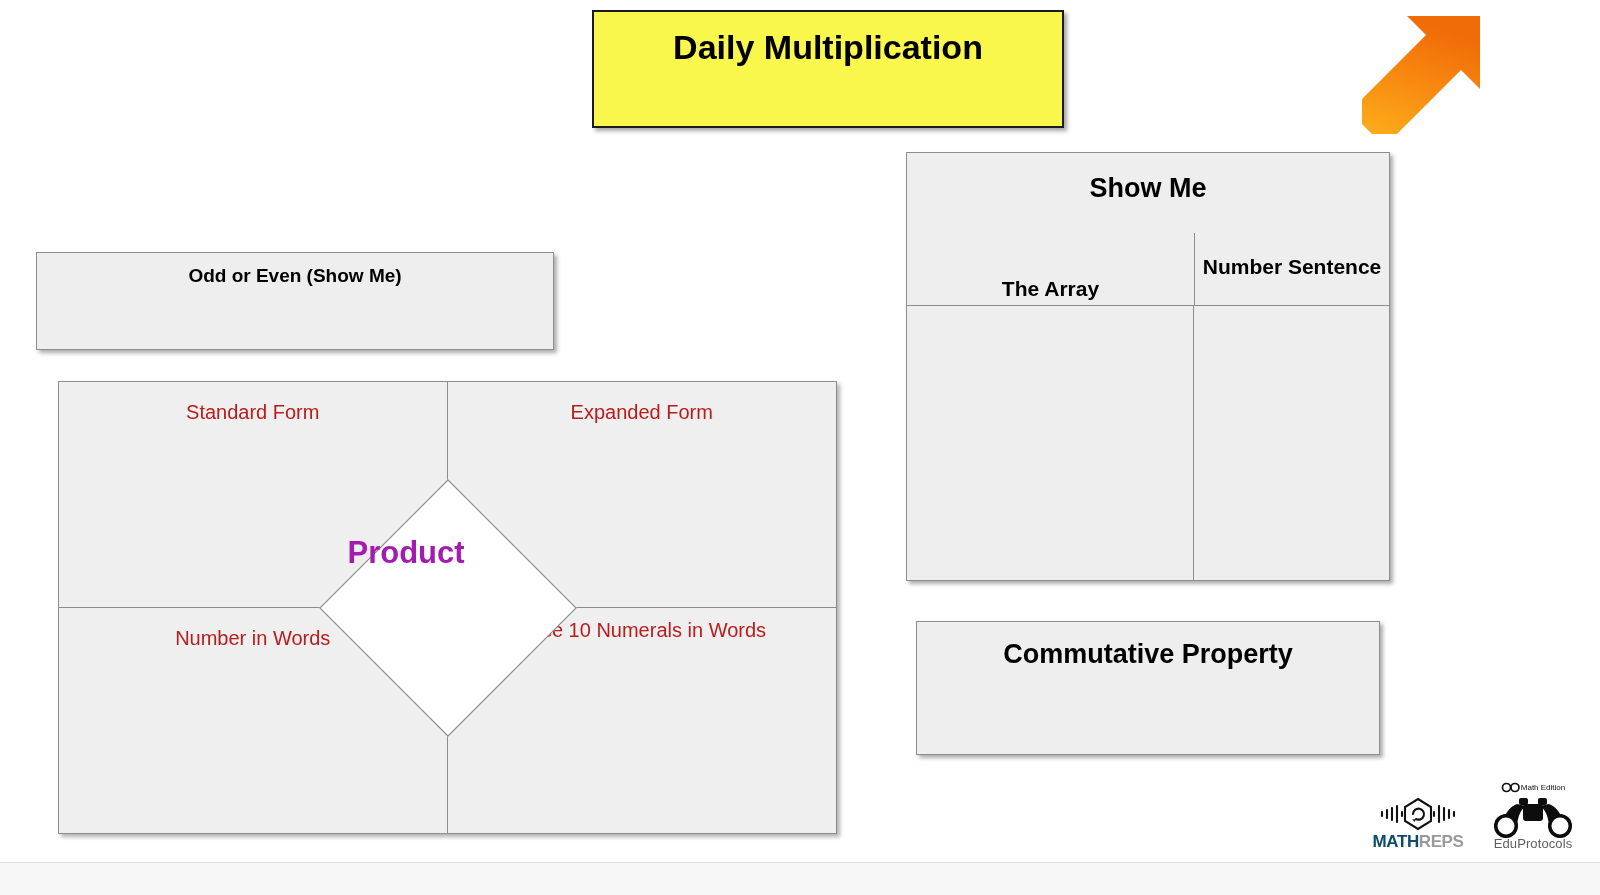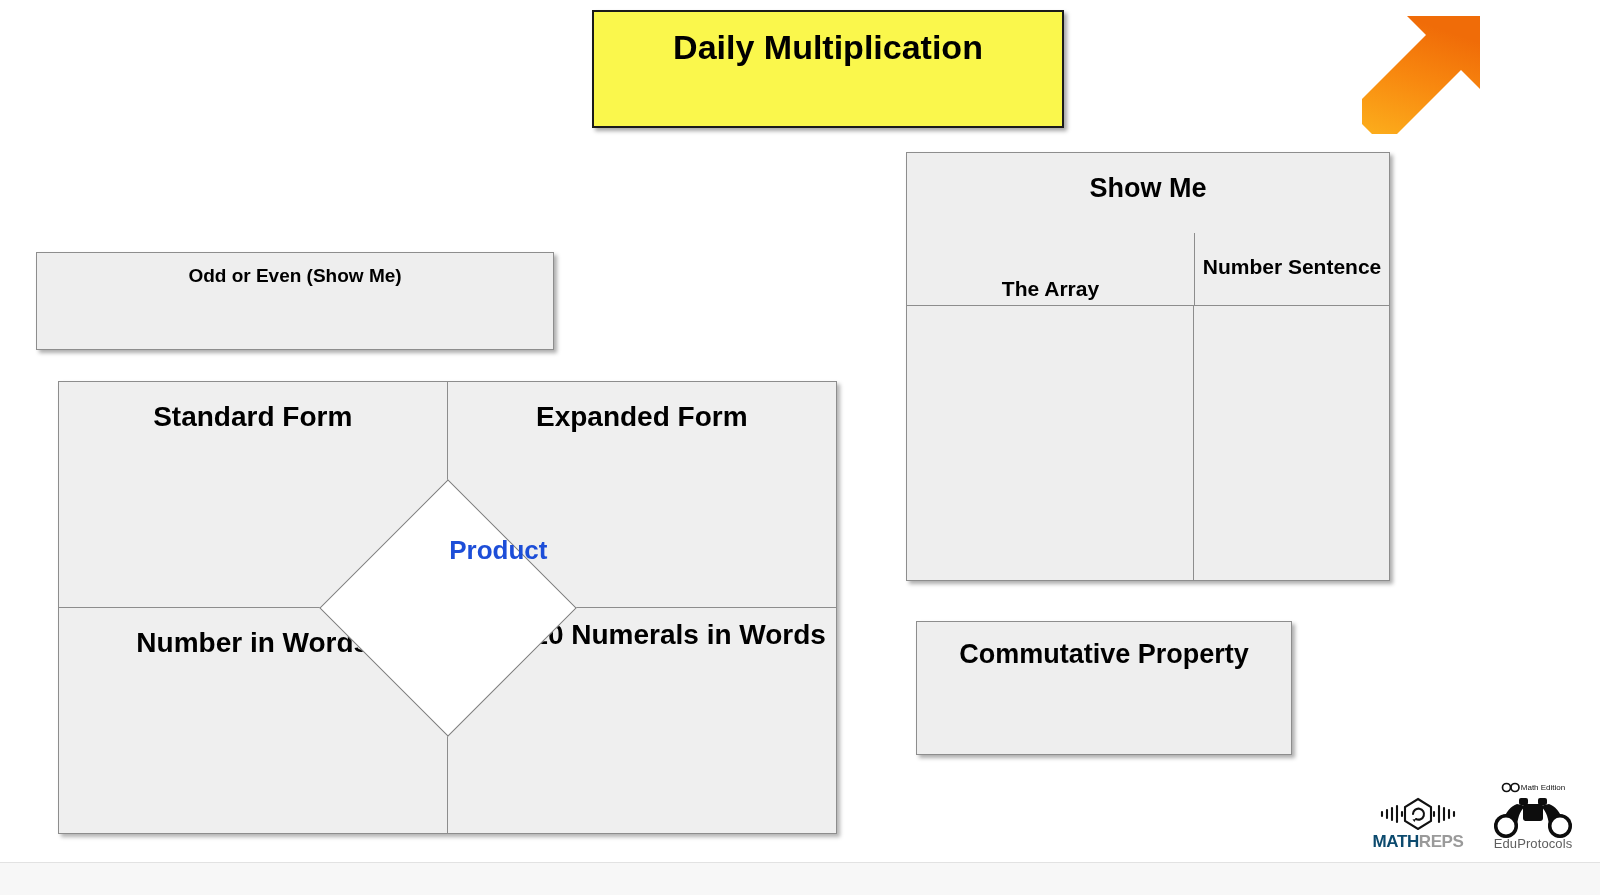--- a/index.html
+++ b/index.html
@@ -76,23 +76,23 @@
   }
   .quad {
     position: absolute;
     width: 50%;
     height: 50%;
     box-sizing: border-box;
     display: flex;
     justify-content: center;
   }
   .quad span {
-    font-size: 28px;
-    font-weight: bold;
-    color: #000000;
+    font-size: 20px;
+    font-weight: normal;
+    color: #b91c1c;
     text-align: center;
     line-height: 1.2;
     margin-top: 18px;
     padding: 0 8px;
   }
   .quad.tl { left: 0;   top: 0;   border-right: 1px solid #8d8d8d; border-bottom: 1px solid #8d8d8d; }
   .quad.tr { left: 50%; top: 0;   border-bottom: 1px solid #8d8d8d; }
   .quad.bl { left: 0;   top: 50%; border-right: 1px solid #8d8d8d; }
   .quad.br { left: 50%; top: 50%; }
   .quad.br span { margin-top: 10px; }
@@ -109,24 +109,24 @@
     transform: rotate(45deg);
     box-sizing: border-box;
   }
   #product-label {
     position: absolute;
     left: 50%;
     top: 50%;
     margin-left: -100px;
     margin-top: -73px;
     width: 200px;
-    text-align: right;
-    font-size: 26px;
-    font-weight: bold;
-    color: #1d4ed8;
+    text-align: left;
+    font-size: 31px;
+    font-weight: bold;
+    color: #a21caf;
   }
   
   #title-card {
     position: absolute;
     left: 592px;
     top: 10px;
     width: 472px;
     height: 118px;
     background: #FAF74C;
     border: 2px solid #1a1a1a;
@@ -190,21 +190,21 @@
     border-top: 1px solid #8d8d8d;
     box-sizing: border-box;
   }
   .sm-cell { box-sizing: border-box; }
   .sm-cell.left  { flex: 0 0 287px; border-right: 1px solid #8d8d8d; }
   .sm-cell.right { flex: 1; }
   
   #commutative {
     left: 916px;
     top: 621px;
-    width: 376px;
+    width: 464px;
     height: 134px;
   }
   #commutative .panel-title {
     font-size: 27px;
     margin-top: 17px;
   }
   
   #sticky-note {
     position: absolute;
     left: 1090px;

